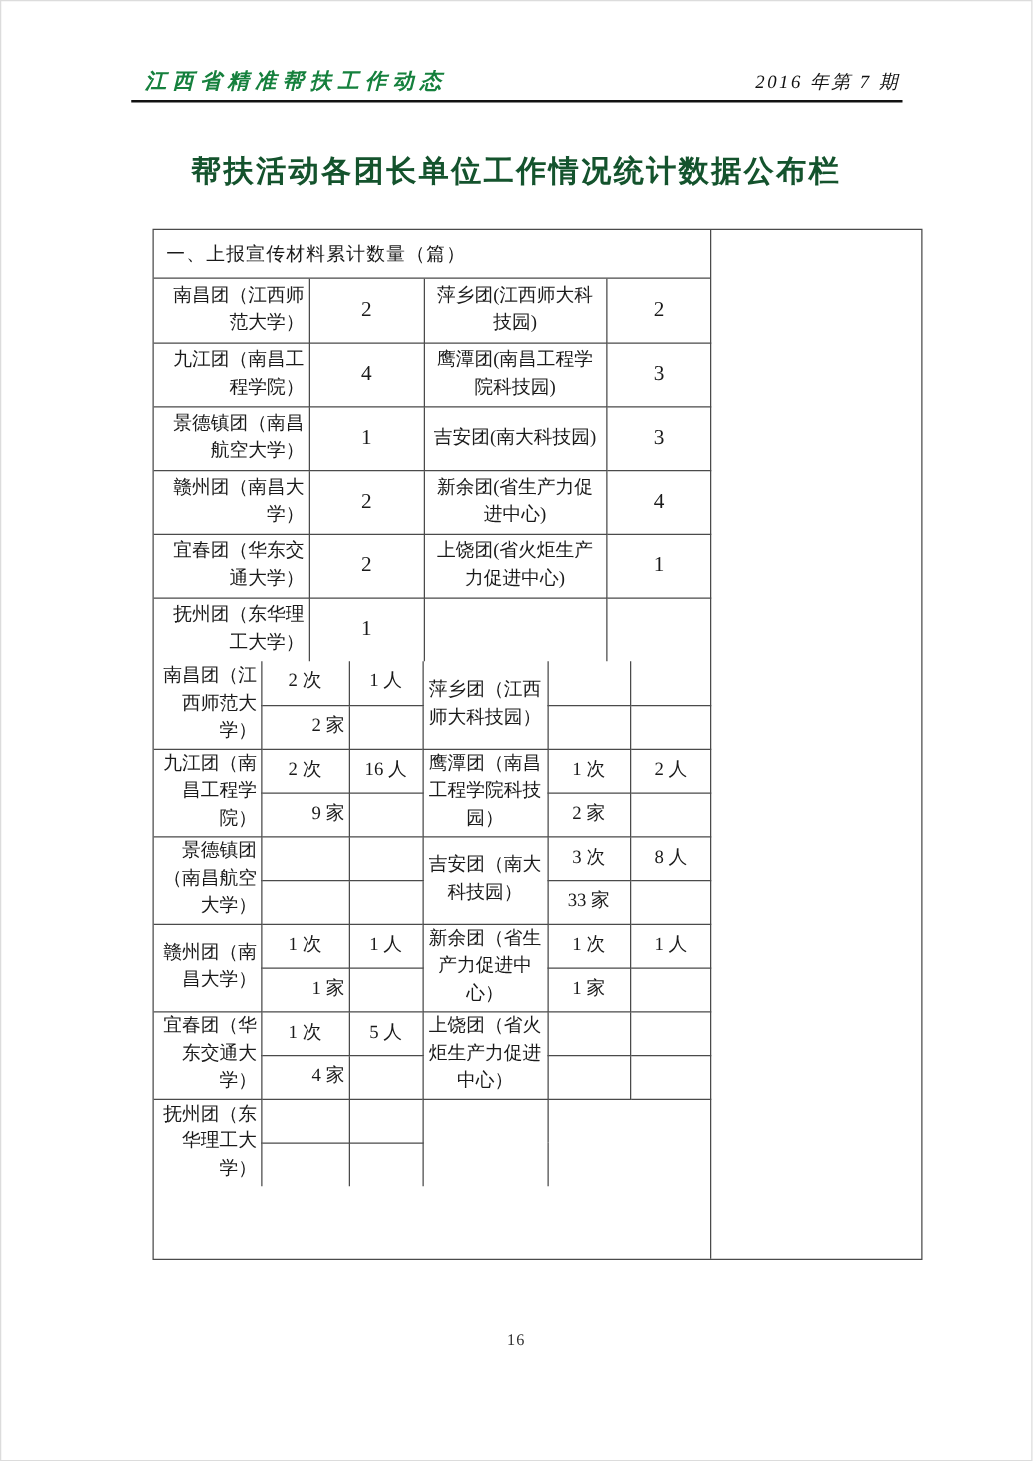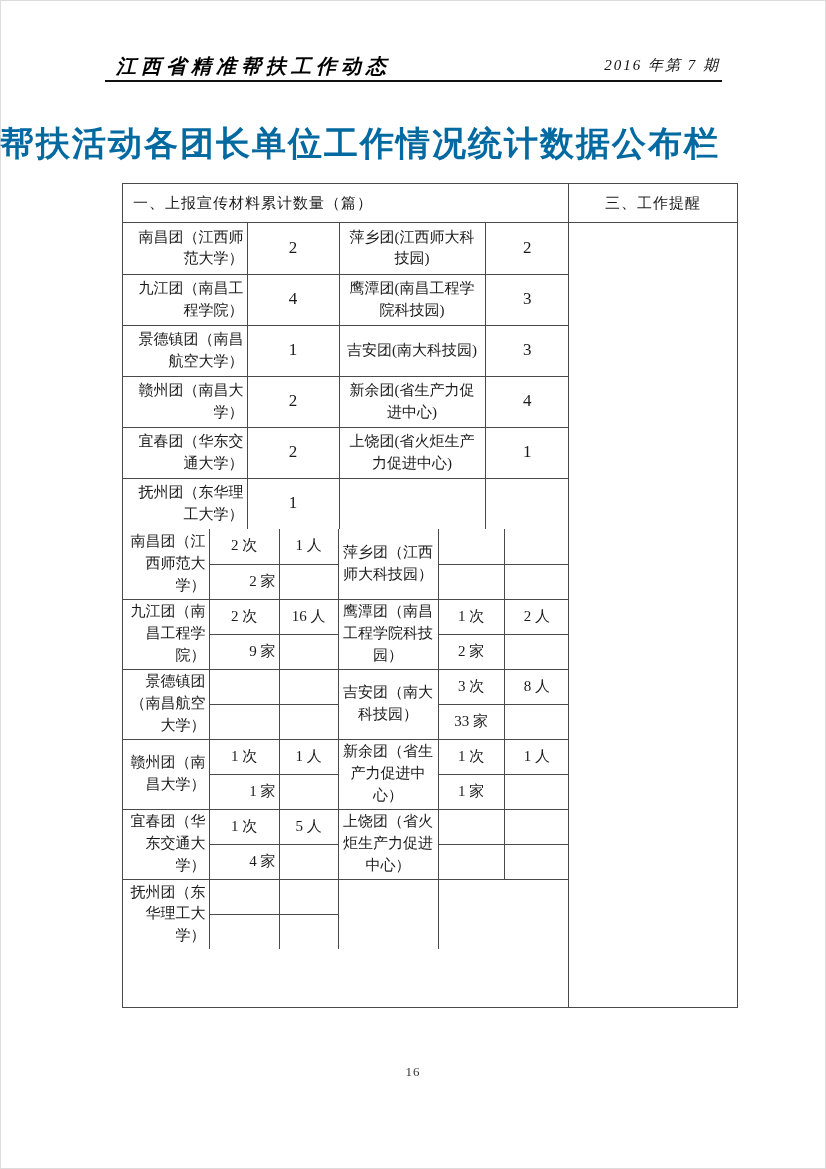--- a/index.html
+++ b/index.html
@@ -4,34 +4,34 @@
 <style>
   html,body{margin:0;padding:0;}
   body{
     width:826px;height:1169px;position:relative;background:#ffffff;
     font-family:"Liberation Serif", serif;color:#1a1a1a;overflow:hidden;
   }
   .page-frame{position:absolute;inset:0;border:1px solid #dcdcdc;pointer-events:none;}
 
   
   .hdr-left{
-    position:absolute;left:116px;top:53px;font-size:20px;font-weight:bold;font-style:italic;
-    letter-spacing:5px;color:#000000;
+    position:absolute;left:116px;top:53px;font-size:17px;font-weight:bold;font-style:italic;
+    letter-spacing:5px;color:#15803d;
   }
   .hdr-right{
     position:absolute;right:106px;top:56px;font-size:15px;font-weight:normal;font-style:italic;
     letter-spacing:2px;color:#111;
   }
   .hdr-rule{position:absolute;left:105px;top:80px;width:617px;height:2px;background:#111;}
 
   
   .doc-title{
-    position:absolute;top:121px;left:0;width:100%;
-    font-family:"Liberation Sans", sans-serif;font-weight:bold;font-size:34px;
-    letter-spacing:2px;color:#0369a1;
+    position:absolute;top:121px;left:0;width:100%;text-align:center;
+    font-family:"Liberation Sans", sans-serif;font-weight:bold;font-size:24px;
+    letter-spacing:2px;color:#14532d;
   }
 
   
   .doc-table{
     position:absolute;left:122px;top:183px;width:616px;height:825px;
     border:1px solid #4a4a4a;display:flex;box-sizing:border-box;background:#fff;
   }
   .left-part{width:446px;min-width:446px;border-right:1px solid #4a4a4a;display:flex;
     flex-direction:column;box-sizing:border-box;}
   .right-part{flex:1;display:flex;flex-direction:column;}
@@ -232,19 +232,15 @@
           <td class="bb0" colspan="2" rowspan="2"></td>
         </tr>
         <tr>
           <td class="qty"></td>
           <td class="qty"></td>
         </tr>
       </tbody>
     </table>
   </div>
 
-  <div class="right-part">
-    <div class="s3-header">三、工作提醒</div>
-    <div class="s3-body"></div>
-  </div>
 </div>
 
 <div class="page-num">16</div>
 
 </body></html>

